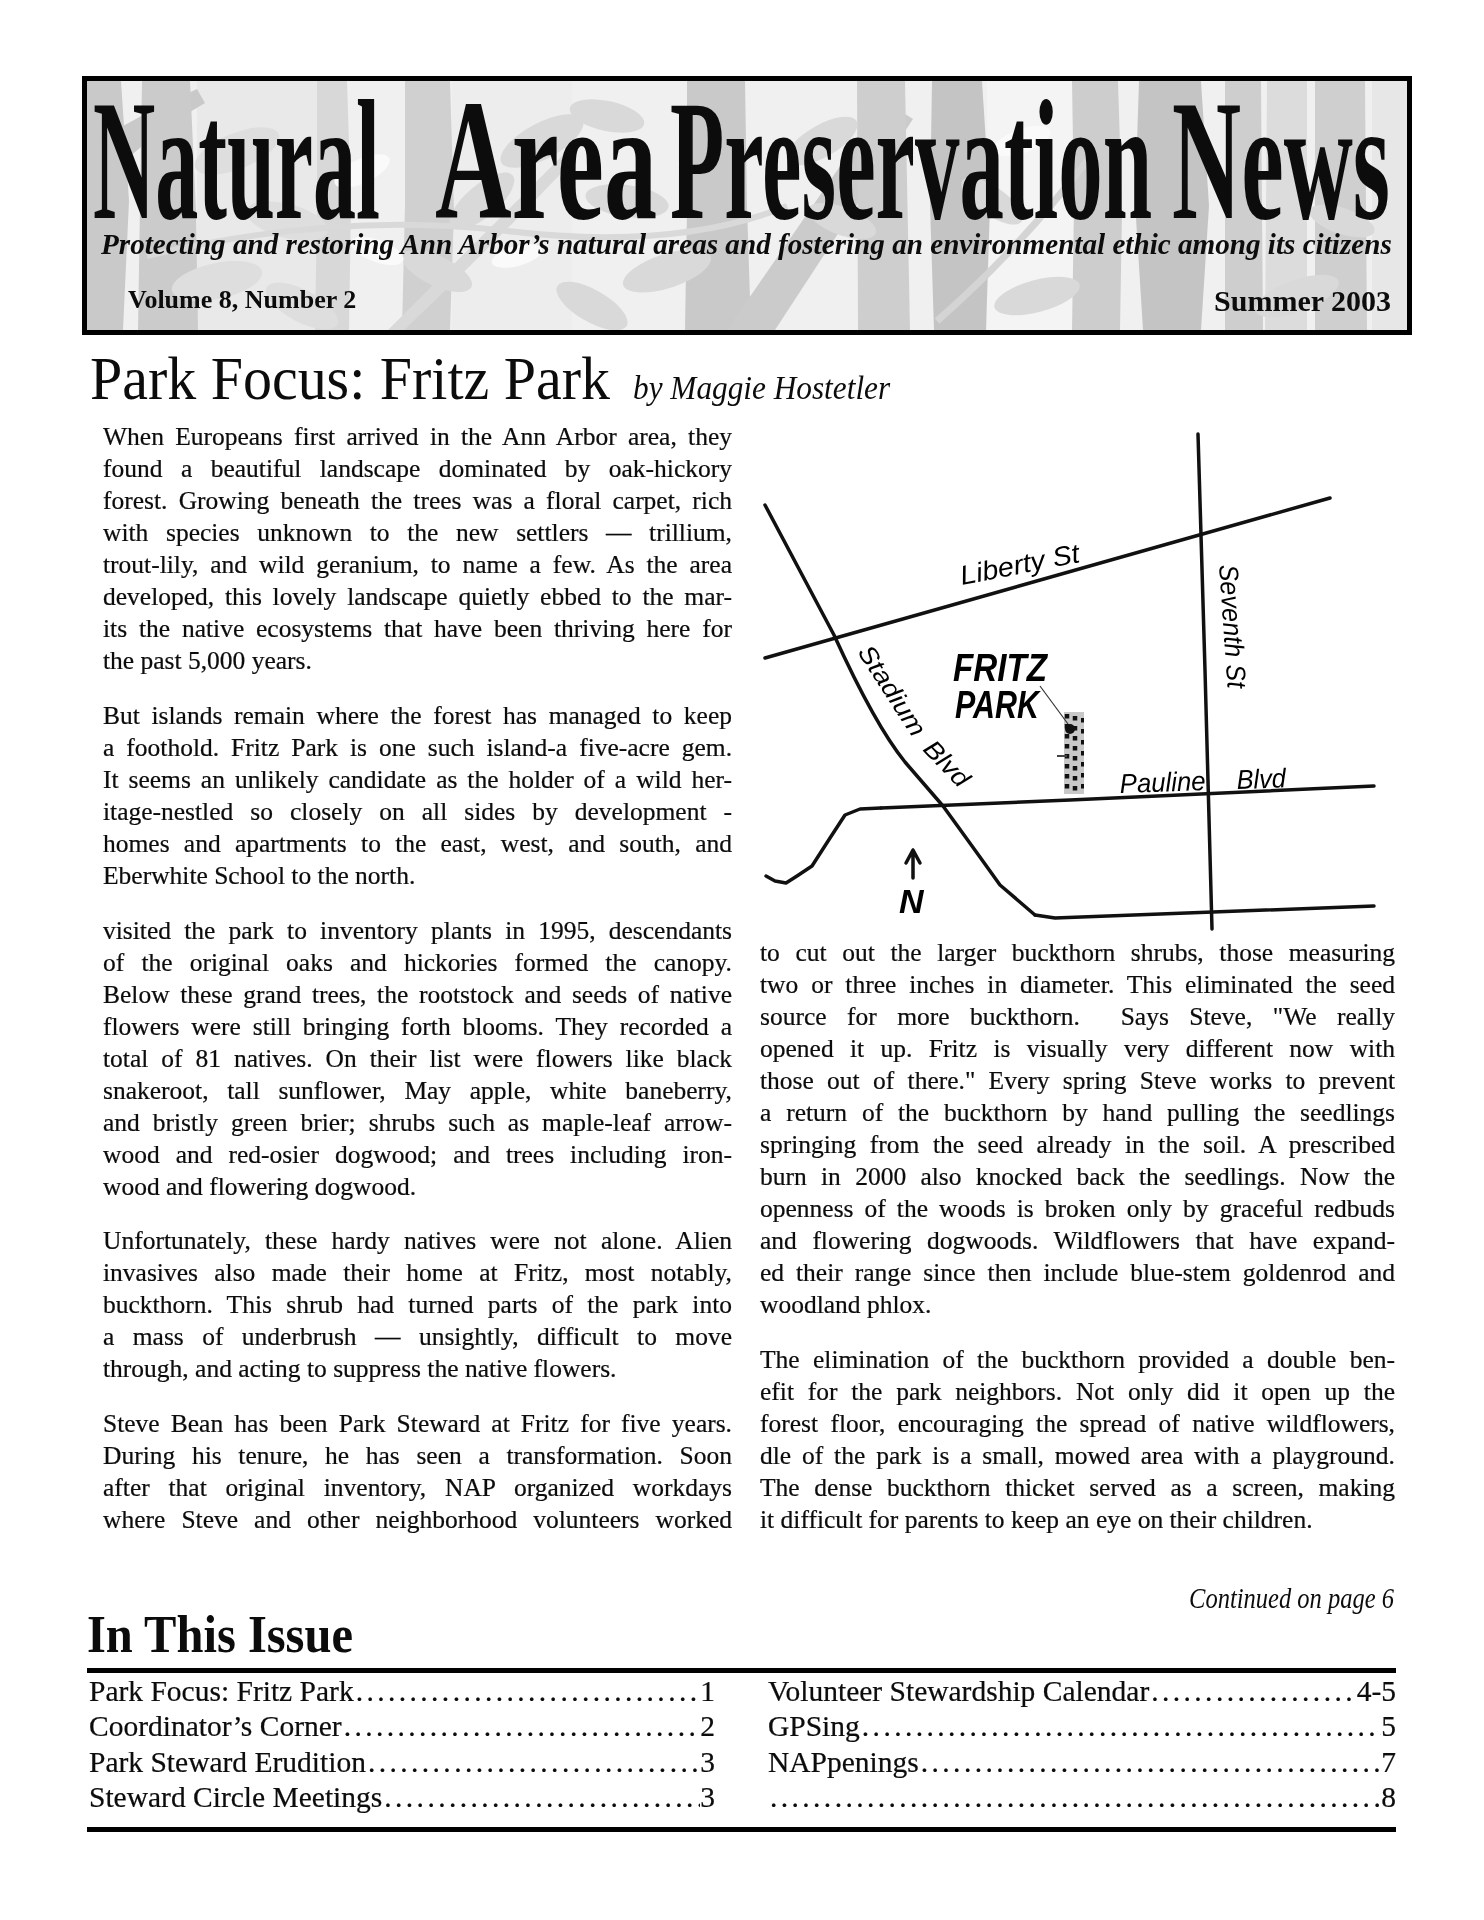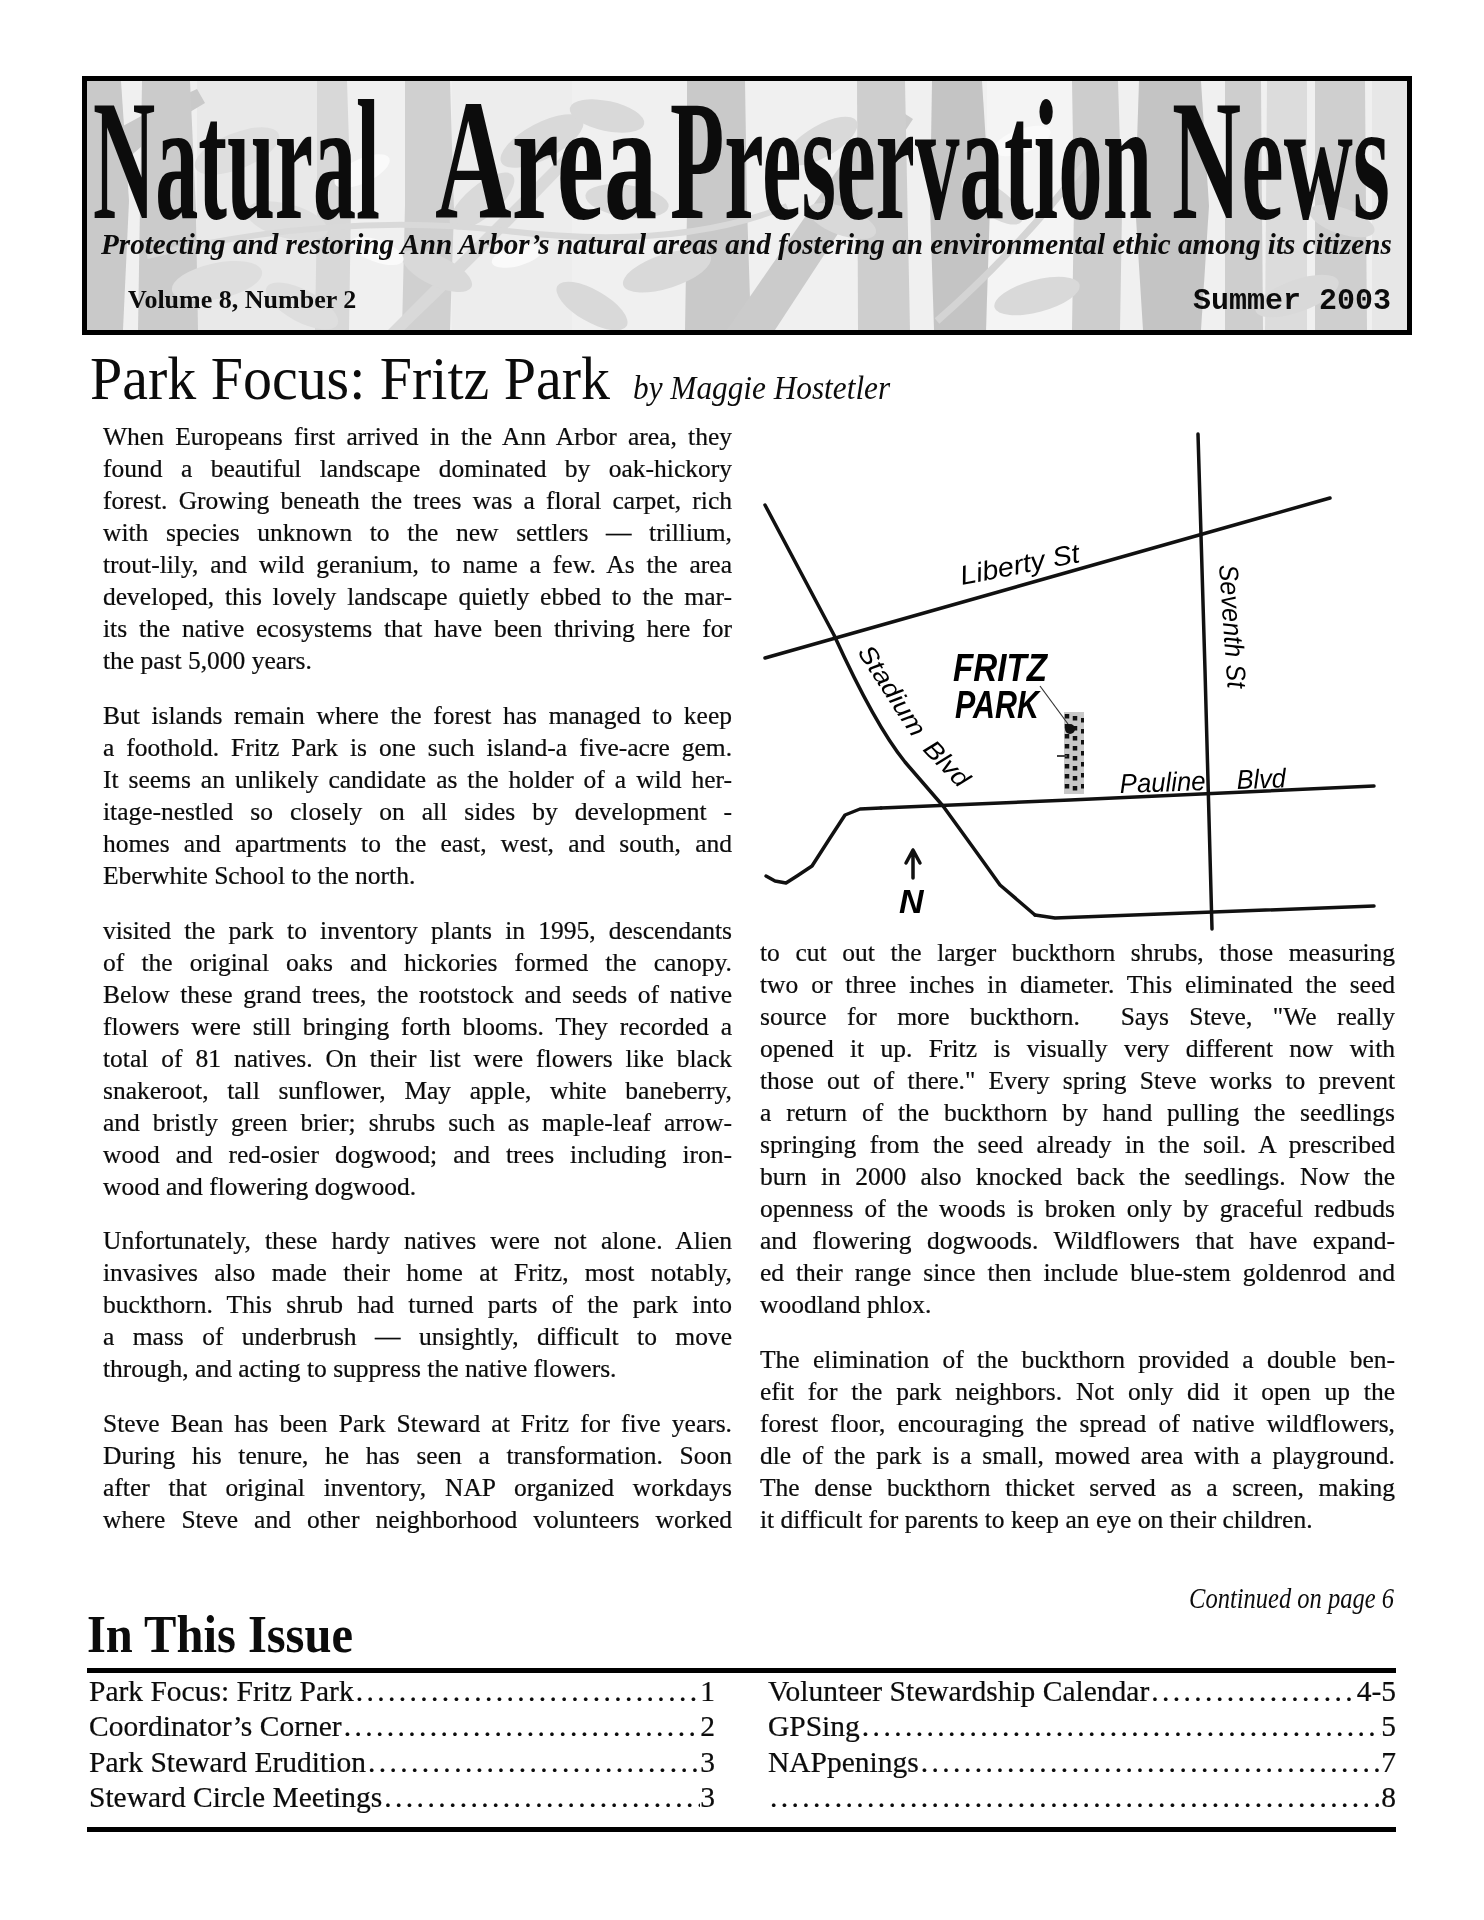--- a/index.html
+++ b/index.html
@@ -1,21 +1,21 @@
 <!DOCTYPE html>
 <html><head>
 <meta charset="utf-8">
 <style>
 html,body{margin:0;padding:0;background:#fff;}
 body{width:1484px;height:1920px;position:relative;font-family:"Liberation Serif",serif;color:#0c0c0c;}
 #masthead{position:absolute;left:82px;top:76px;width:1330px;height:259px;border:5px solid #000;box-sizing:border-box;overflow:hidden;}
 #mtitle{position:absolute;left:0;top:-17.7px;width:1320px;height:220px;font-size:171px;font-weight:bold;line-height:196.5px;}#mtitle span{position:absolute;top:0;transform-origin:0 0;white-space:nowrap;}
 #msub{position:absolute;left:14px;top:145.5px;font-size:29.5px;font-weight:bold;font-style:italic;white-space:nowrap;line-height:34px;transform:scaleX(0.988);transform-origin:0 0;}
 #mvol{position:absolute;left:5px;top:201.5px;font-size:26px;font-weight:bold;line-height:34px;margin-left:36px;}
-#msum{position:absolute;right:16px;top:203px;font-size:30px;font-weight:bold;line-height:34px;font-family:Liberation Mono, monospace;}
+#msum{position:absolute;right:16px;top:203px;font-size:30px;font-weight:bold;line-height:34px;}
 #headline{position:absolute;left:90px;top:343.6px;white-space:nowrap;line-height:70px;}
 #headline .h{font-size:61px;display:inline-block;transform:scaleX(0.95);transform-origin:0 50%;}
 #headline .by{font-size:34px;font-style:italic;display:inline-block;transform:scaleX(0.92);transform-origin:0 50%;margin-left:18px;}
 .col{position:absolute;width:629px;font-size:25.5px;line-height:32px;-webkit-text-stroke:0.22px #0c0c0c;}
 .col .p{margin:0 0 22.9px 0;}
 .col .p div{text-align:justify;text-align-last:justify;}
 .col .p div.e{text-align:justify;text-align-last:left;}
 #lcol{left:90px;top:420.8px;margin-left:13px;}
 #rcol{left:760px;top:937.2px;width:635px;}
 #cont{position:absolute;left:994px;top:1582px;width:400px;text-align:right;font-style:italic;font-size:28.5px;line-height:33px;transform:scaleX(0.86);transform-origin:100% 0;}

